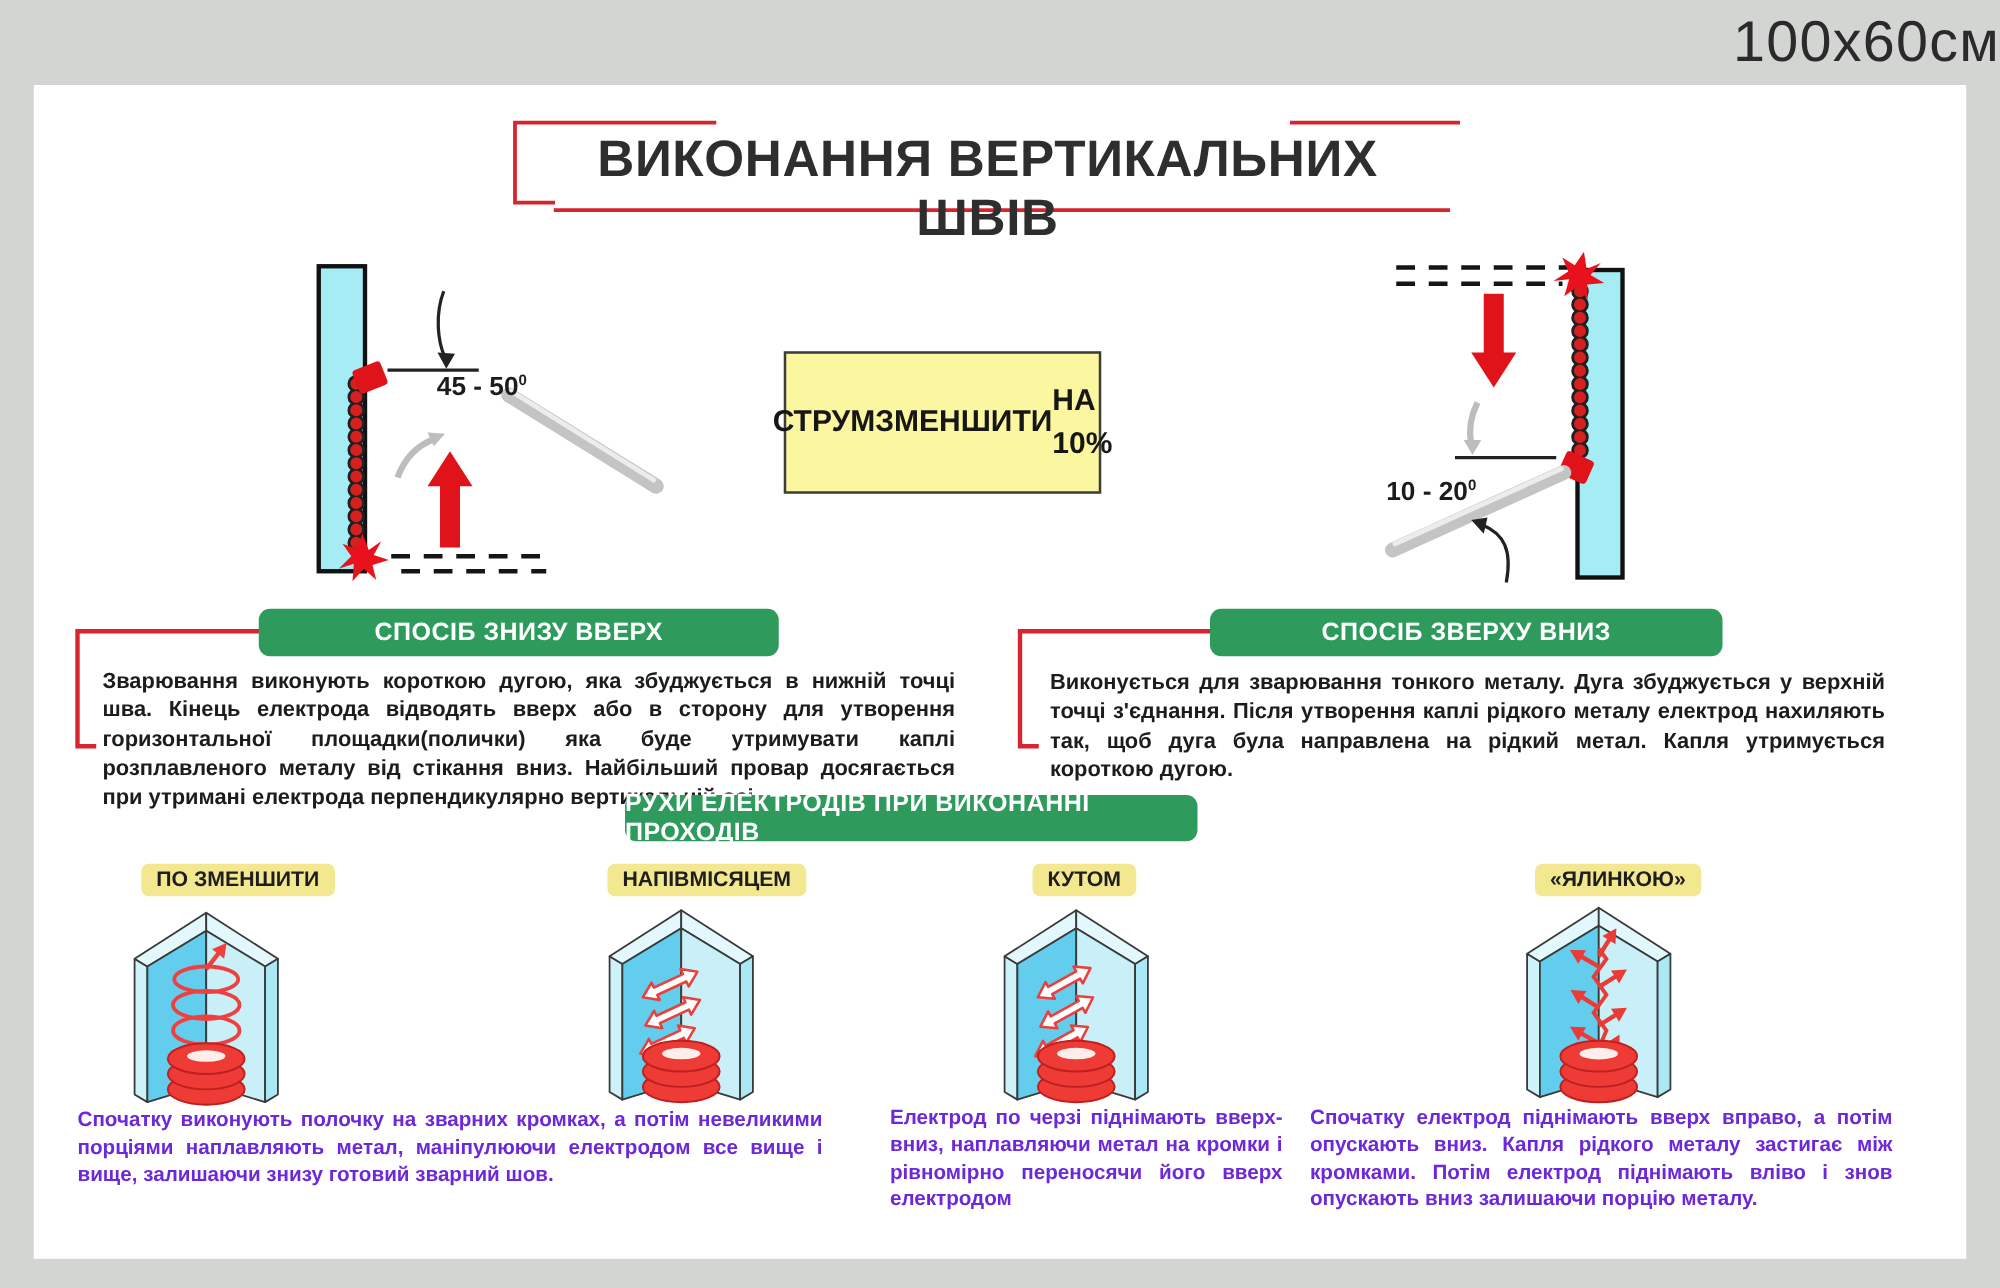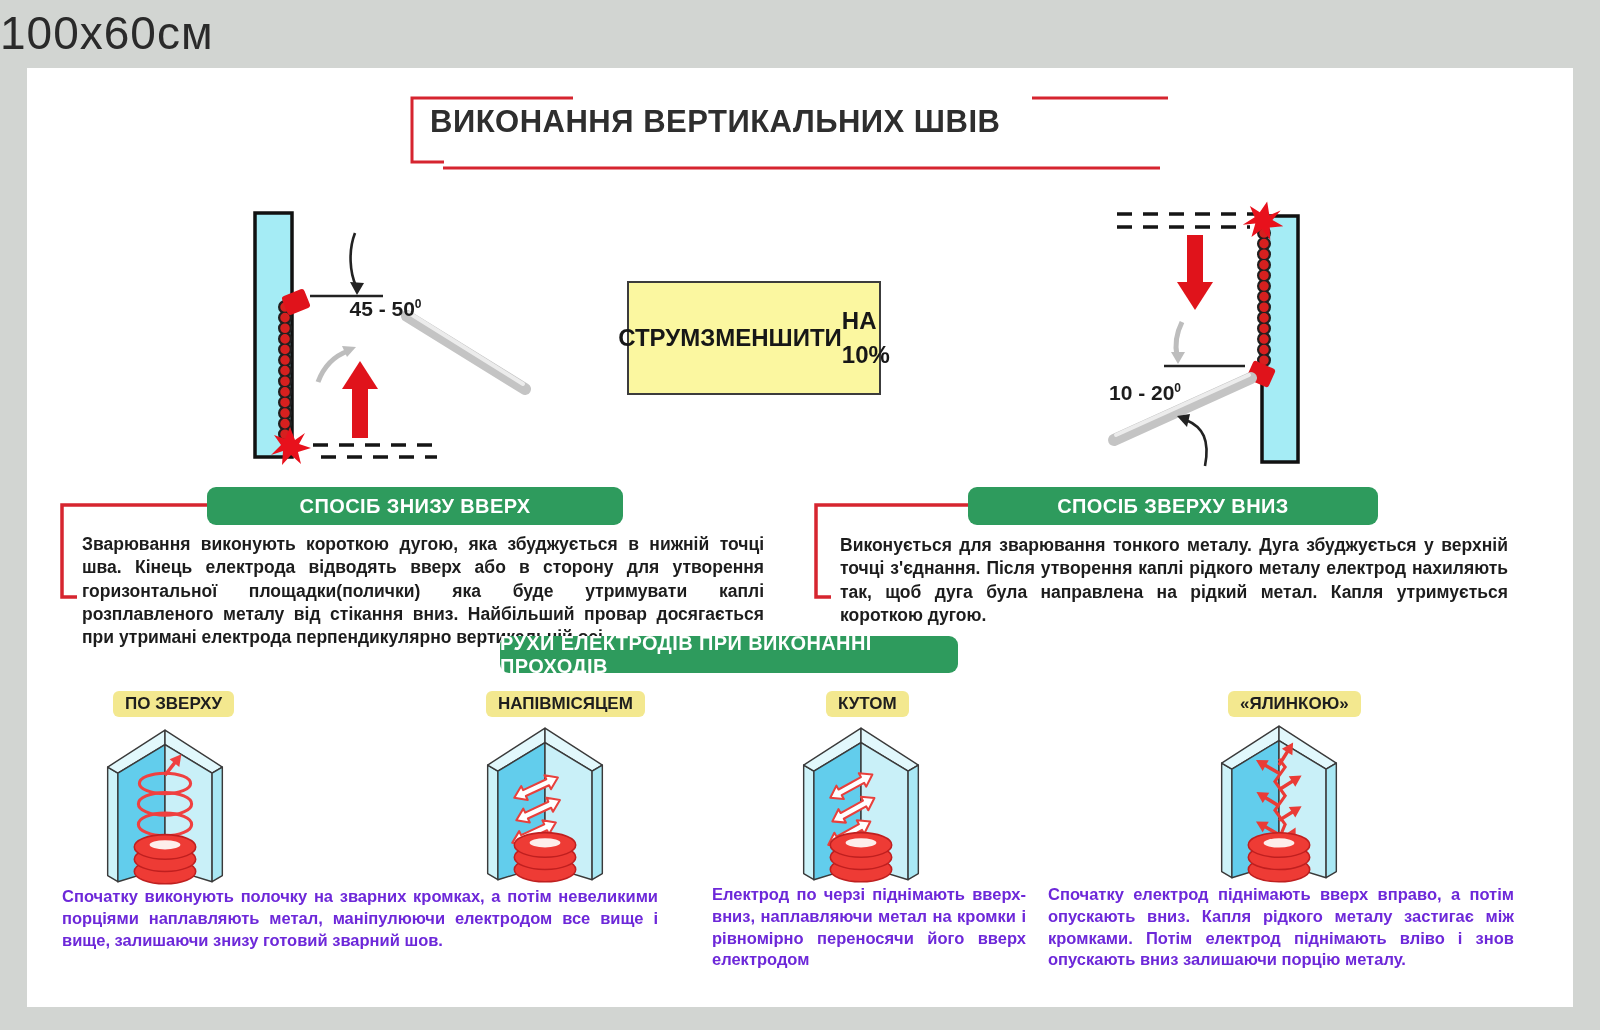--- a/index.html
+++ b/index.html
@@ -4,29 +4,29 @@
 <style>
   html,body{margin:0;padding:0;}
   body{
     width:1600px;height:1030px;position:relative;overflow:hidden;
     background:#d2d5d2;
     font-family:"Liberation Sans", sans-serif;
     -webkit-font-smoothing:antialiased;
   }
   .abs{position:absolute;}
   .size-label{
-    top:6px;left:0;width:1600px;text-align:left;
+    top:6px;left:0;width:1600px;text-align:right;
     font-size:46px;color:#2a2a2a;letter-spacing:1px;
   }
   .poster{
     left:27px;top:68px;width:1546px;height:939px;background:#ffffff;
   }
   .poster-title{
-    left:430px;top:104px;width:720px;text-align:left;
-    font-size:31px;font-weight:bold;color:#2e2e2e;letter-spacing:.5px;
+    left:430px;top:104px;width:720px;text-align:center;
+    font-size:41px;font-weight:bold;color:#2e2e2e;letter-spacing:.5px;
   }
   .green-pill{
     background:#2e9b5d;color:#ffffff;font-weight:bold;font-size:20px;
     display:flex;align-items:center;justify-content:center;
     border-radius:9px;letter-spacing:.4px;
   }
   .yellow-pill{
     background:#f3e88f;border-radius:6px;font-weight:bold;font-size:17px;
     padding:3px 12px;color:#1e1e1e;white-space:nowrap;
   }
@@ -171,21 +171,21 @@
 <div class="abs para" style="left:82px;top:533px;width:682px;">Зварювання виконують короткою дугою, яка збуджується в нижній точці шва. Кінець електрода відводять вверх або в сторону для утворення горизонтальної площадки(полички) яка буде утримувати каплі розплавленого металу від стікання вниз. Найбільший провар досягається при утримані електрода перпендикулярно вертикальній осі.</div>
 
 <svg class="abs" style="left:806px;top:493px;" width="170" height="112" viewBox="0 0 170 112">
   <path d="M 163 12 L 10 12 L 10 104 L 25 104" fill="none" stroke="#d6252f" stroke-width="3.5"></path>
 </svg>
 <div class="abs green-pill" style="left:968px;top:487px;width:410px;height:38px;">СПОСІБ ЗВЕРХУ ВНИЗ</div>
 <div class="abs para" style="left:840px;top:534px;width:668px;">Виконується для зварювання тонкого металу. Дуга збуджується у верхній точці з'єднання. Після утворення каплі рідкого металу електрод нахиляють так, щоб дуга була направлена на рідкий метал. Капля утримується короткою дугою.</div>
 
 <div class="abs green-pill" style="left:500px;top:636px;width:458px;height:37px;">РУХИ ЕЛЕКТРОДІВ ПРИ ВИКОНАННІ ПРОХОДІВ</div>
 
-<div class="abs yellow-pill" style="left:113px;top:691px;">ПО ЗВЕРХУ</div>
+<div class="abs yellow-pill" style="left:113px;top:691px;">ПО ЗМЕНШИТИ</div>
 <div class="abs yellow-pill" style="left:486px;top:691px;">НАПІВМІСЯЦЕМ</div>
 <div class="abs yellow-pill" style="left:826px;top:691px;">КУТОМ</div>
 <div class="abs yellow-pill" style="left:1228px;top:691px;">«ЯЛИНКОЮ»</div>
 
 <svg class="abs" style="left:101px;top:722px;" width="128" height="172" viewBox="0 0 124 168">
   <g stroke="#3a3a3a" stroke-width="1.4" stroke-linejoin="round">
     <polygon points="6,44 16,50 16,156 6,150" fill="#cdf3f9"></polygon>
     <polygon points="6,44 62,8 62,22 16,50" fill="#e2f8fc"></polygon>
     <polygon points="62,8 118,44 108,50 62,22" fill="#e2f8fc"></polygon>
     <polygon points="16,50 62,22 62,142 16,156" fill="#62cdec"></polygon>

